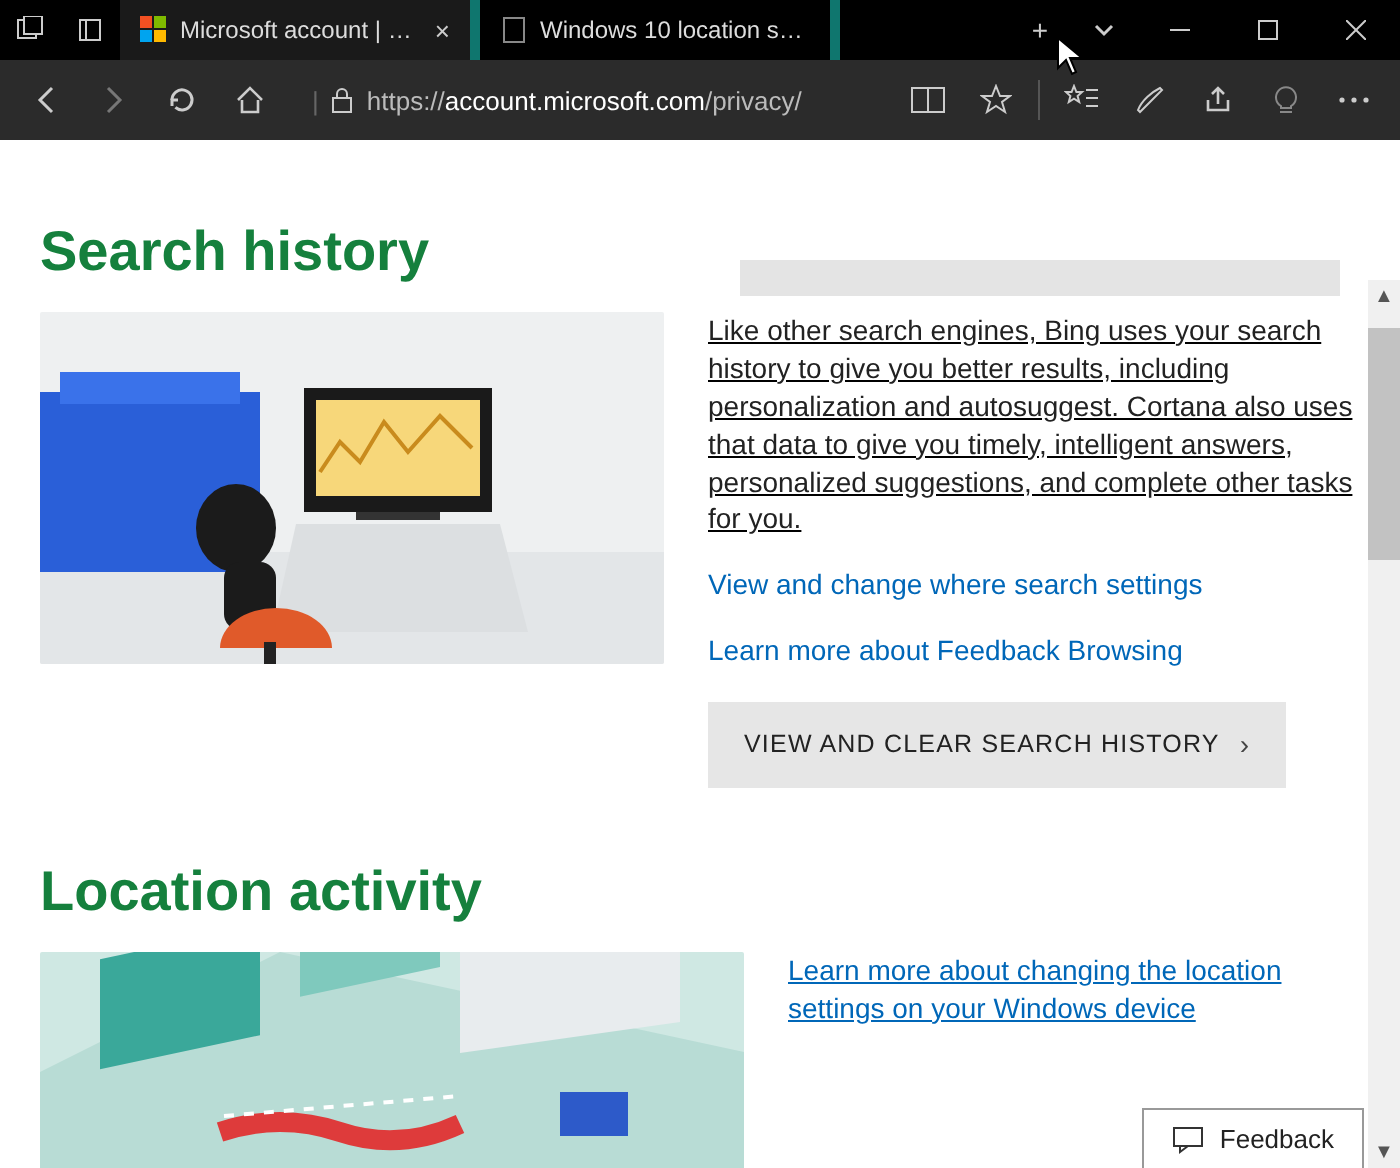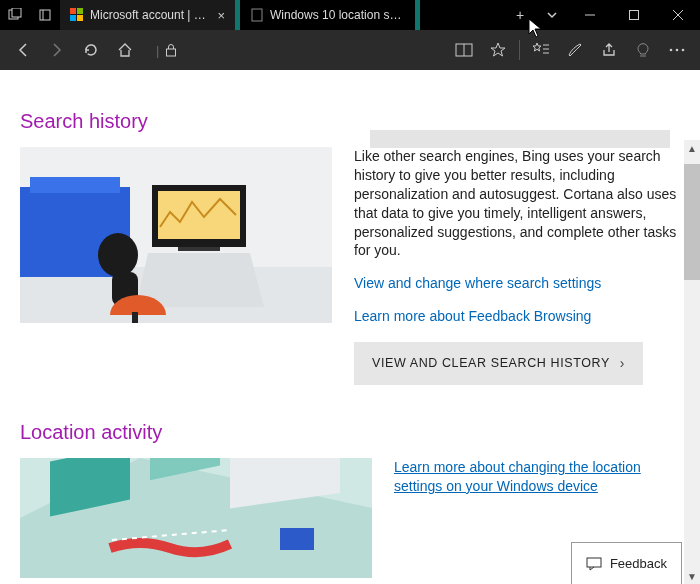--- a/index.html
+++ b/index.html
@@ -20,37 +20,37 @@
   .win-controls .wc { width:44px; display:flex; align-items:center; justify-content:center; color:#ccc; }
   .toolbar { height:40px; background:#2b2b2b; display:flex; align-items:center; padding:0 6px; color:#ccc; }
   .toolbar .tb { width:34px; height:40px; display:flex; align-items:center; justify-content:center; }
   .toolbar .sep { width:8px; }
   .addr { flex:1; display:flex; align-items:center; gap:6px; font-size:13px; color:#bbb; padding:0 6px; }
   .addr .lock { color:#bbb; }
   .addr .url { white-space:nowrap; overflow:hidden; }
   .addr .url b { color:#fff; font-weight:500; }
   .page { flex:1; overflow:hidden; position:relative; background:#fff; }
   .content { padding: 40px 20px 0 20px; }
-  h2 { font-weight:400; font-size:20px; color:#a21caf; margin-bottom:14px; }
-  .section { display:flex; gap:22px; margin-bottom:36px; }
+  h2 { font-weight:700; font-size:28px; color:#15803d; margin-bottom:14px; }
+  .section { display:flex; gap:22px; margin-bottom:36px;text-decoration:underline; }
   .illus { width:312px; height:176px; flex:0 0 312px; border-radius:1px; overflow:hidden; }
   .illus.loc { width:352px; height:120px; flex:0 0 352px; }
   .text-col { flex:1; font-size:14px; color:#222; line-height:1.35; }
   .text-col p { margin-bottom:14px; }
   .text-col a { color:#0067b8; text-decoration:none; display:inline-block; margin-bottom:14px; }
   .text-col a.underline { text-decoration: underline; text-decoration-color: #0067b8; }
   .big-btn { display:inline-flex; align-items:center; gap:10px; background:#e6e6e6; color:#222; font-size:12.5px; letter-spacing:0.6px; padding:12px 18px; cursor:pointer; margin-top:2px;justify-content:flex-end; }
   .big-btn .chev { font-size:14px; color:#444; }
   .gray-strip { position:absolute; top:60px; right:30px; width:300px; height:18px; background:#e4e4e4; }
   .scrollbar { position:absolute; right:0; top:70px; bottom:0; width:16px; background:#f0f0f0; }
   .scroll-thumb { position:absolute; right:0; top:94px; width:16px; height:116px; background:#c2c2c2; }
   .scroll-arrow { position:absolute; right:0; width:16px; height:16px; background:#f0f0f0; color:#555; font-size:10px; display:flex;align-items:center;justify-content:center; }
   .scroll-arrow.up { top:70px; }
   .scroll-arrow.down { bottom:0; }
-  .feedback { position:absolute; right:18px; bottom:0; height:42px; border:1px solid #999; border-bottom:none; background:#fff; display:flex; align-items:center; gap:8px; padding:0 14px; font-size:13px; color:#222; }
+  .feedback { position:absolute; right:18px; bottom:0; height:30px; border:1px solid #999; border-bottom:none; background:#fff; display:flex; align-items:center; gap:8px; padding:0 14px; font-size:13px; color:#222; }
   .cursor { position:absolute; left:528px; top:18px; color:#fff; font-size:16px; pointer-events:none; }
   svg { display:block; }
 </style>
 </head>
 <body>
 
 <div class="window">
 
   <div class="titlebar">
     <div class="sys-left">
@@ -140,20 +140,23 @@
         </svg>
       </div>
     <div class="sep"></div>
     <div class="addr">
       <span style="color:#666">|</span>
       <span class="lock">
         <svg width="12" height="14" viewBox="0 0 12 14">
             <rect x="1.5" y="6" width="9" height="7" fill="none" stroke="#ccc"></rect>
             <path d="M3.5 6V4a2.5 2.5 0 0 1 5 0v2" fill="none" stroke="#ccc"></path>
           </svg>
+      </span>
+      <span class="url">
+        <span>https://</span><b>account.microsoft.com</b><span>/privacy/</span>
       </span>
     </div>
     <div class="tb">
         <svg width="18" height="14" viewBox="0 0 18 14">
           <rect x="1" y="1" width="16" height="12" fill="none" stroke="#ccc"></rect>
           <line x1="9" y1="1" x2="9" y2="13" stroke="#ccc"></line>
         </svg>
       </div>
     <div class="tb">
         <svg width="16" height="16" viewBox="0 0 16 16">

